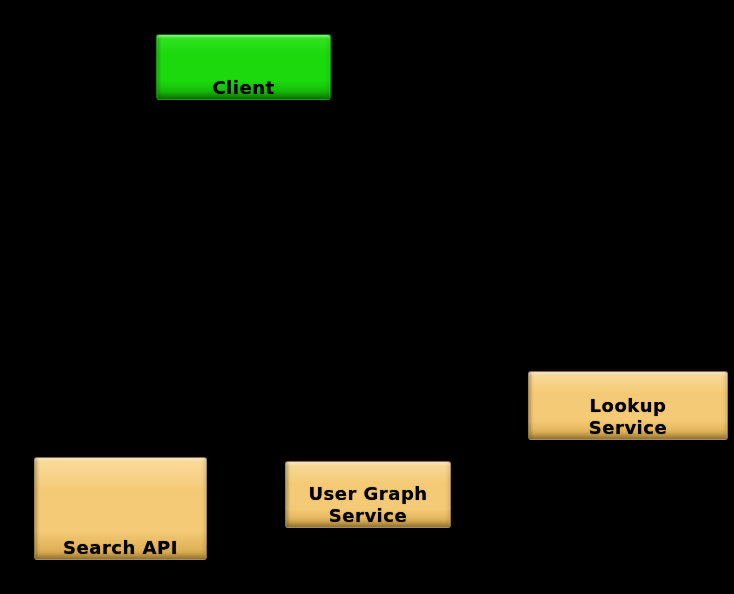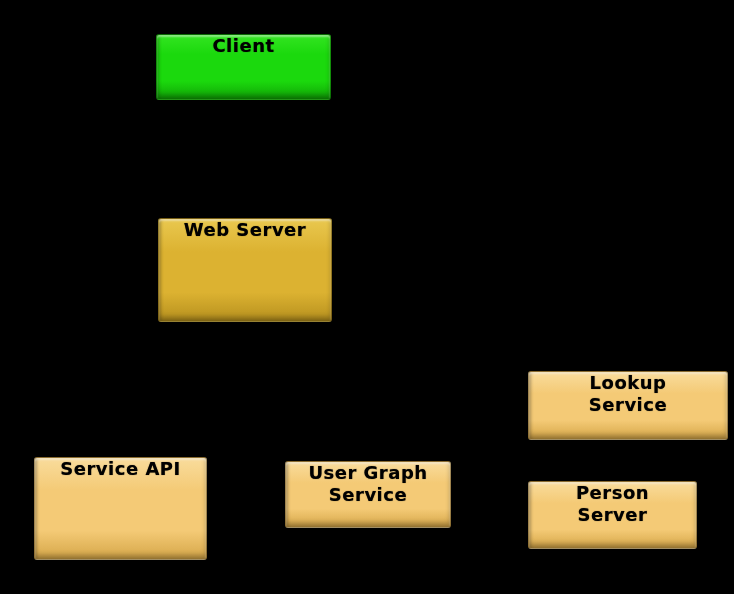--- a/index.html
+++ b/index.html
@@ -13,21 +13,21 @@
     position: relative;
     width: 734px;
     height: 594px;
     background: var(--canvas-bg, #000000);
     overflow: hidden;
   }
 
   .node {
     position: absolute;
     display: flex;
-    align-items: flex-start;
+    align-items: flex-end;
     justify-content: center;
     text-align: center;
     border-radius: 3px;
     box-shadow:
       0 7px 9px rgba(0, 0, 0, 0.7),
       inset 0 2px 2px rgba(255, 255, 255, 0.45),
       inset 2px 0 3px rgba(0, 0, 0, 0.18),
       inset 0 -4px 5px rgba(0, 0, 0, 0.28);
     border: 1px solid rgba(0, 0, 0, 0.35);
     box-sizing: border-box;
@@ -83,36 +83,29 @@
 </style>
 </head>
 <body>
 
 <div class="canvas">
 
   <div class="node green pos-client">
     <span class="node-label">Client</span>
   </div>
 
-  <div class="node gold pos-web-server">
-    <span class="node-label">Web Server</span>
-  </div>
 
   <div class="node lightgold pos-search-api">
-    <span class="node-label">Service API</span>
+    <span class="node-label">Search API</span>
   </div>
 
   <div class="node lightgold pos-user-graph">
     <span class="node-label">User Graph
 Service</span>
   </div>
 
   <div class="node lightgold pos-lookup">
     <span class="node-label">Lookup
 Service</span>
   </div>
 
-  <div class="node lightgold pos-person">
-    <span class="node-label">Person
-Server</span>
-  </div>
 
 </div>
 
 </body></html>

